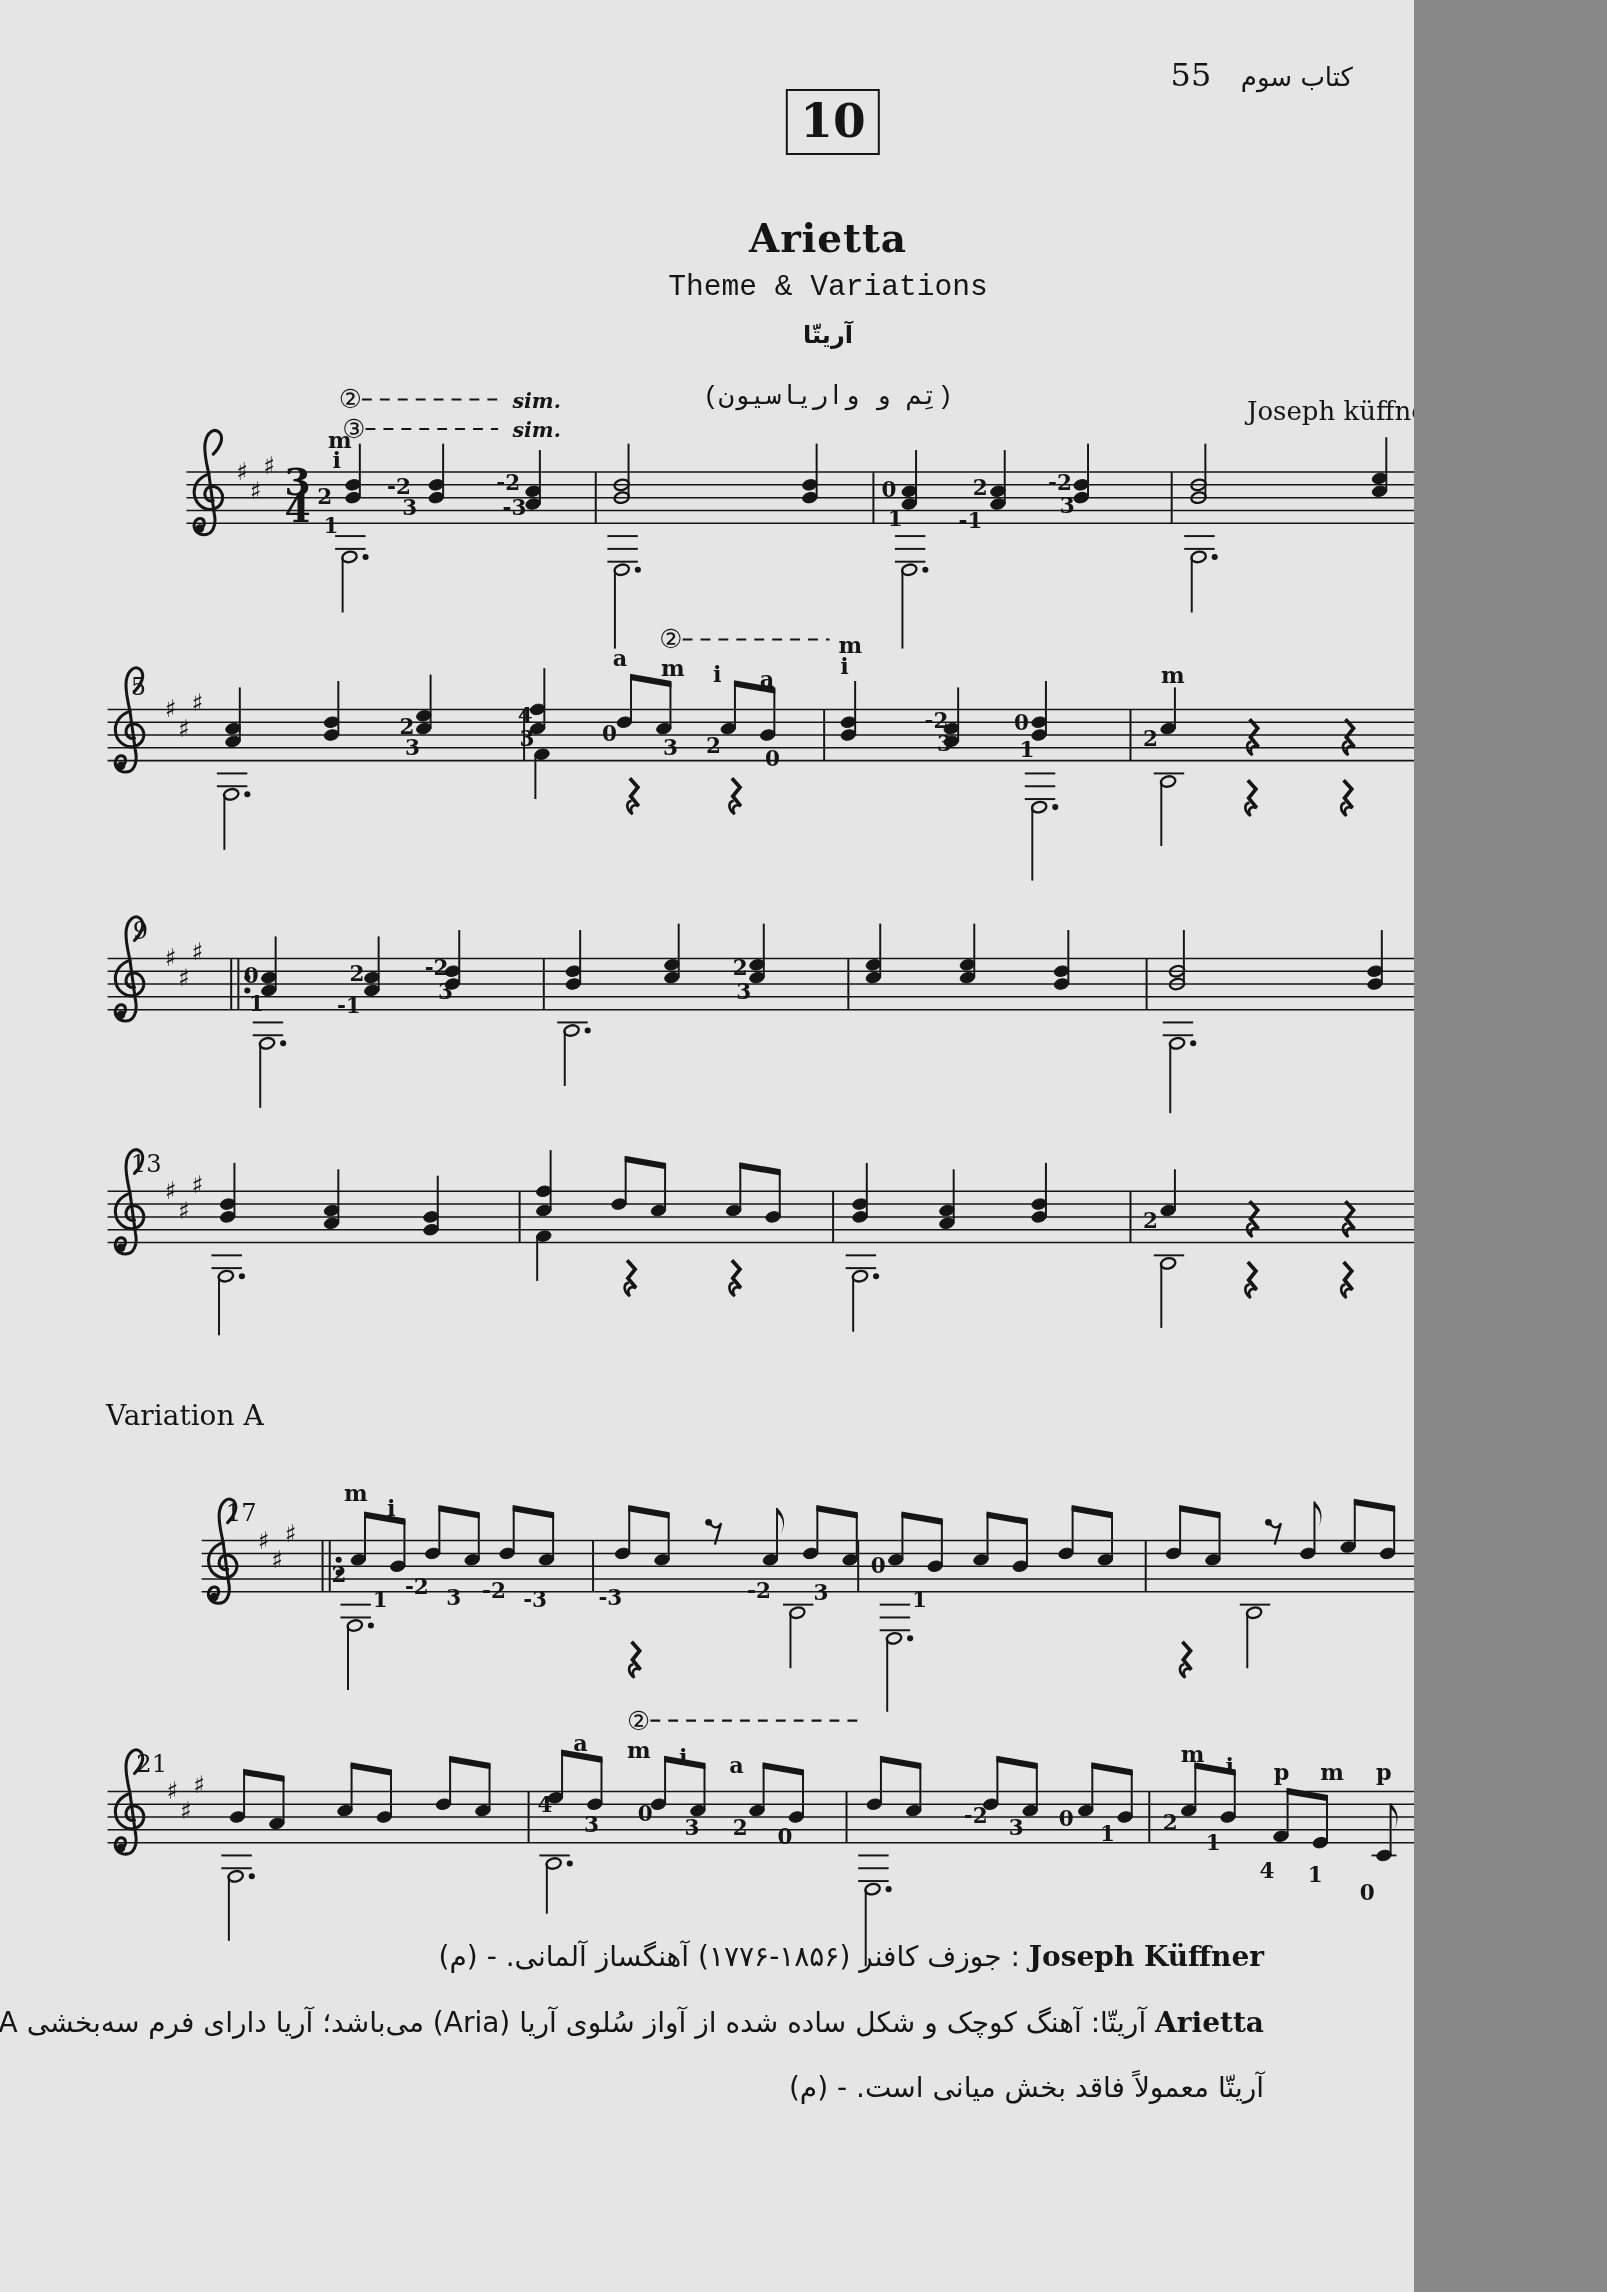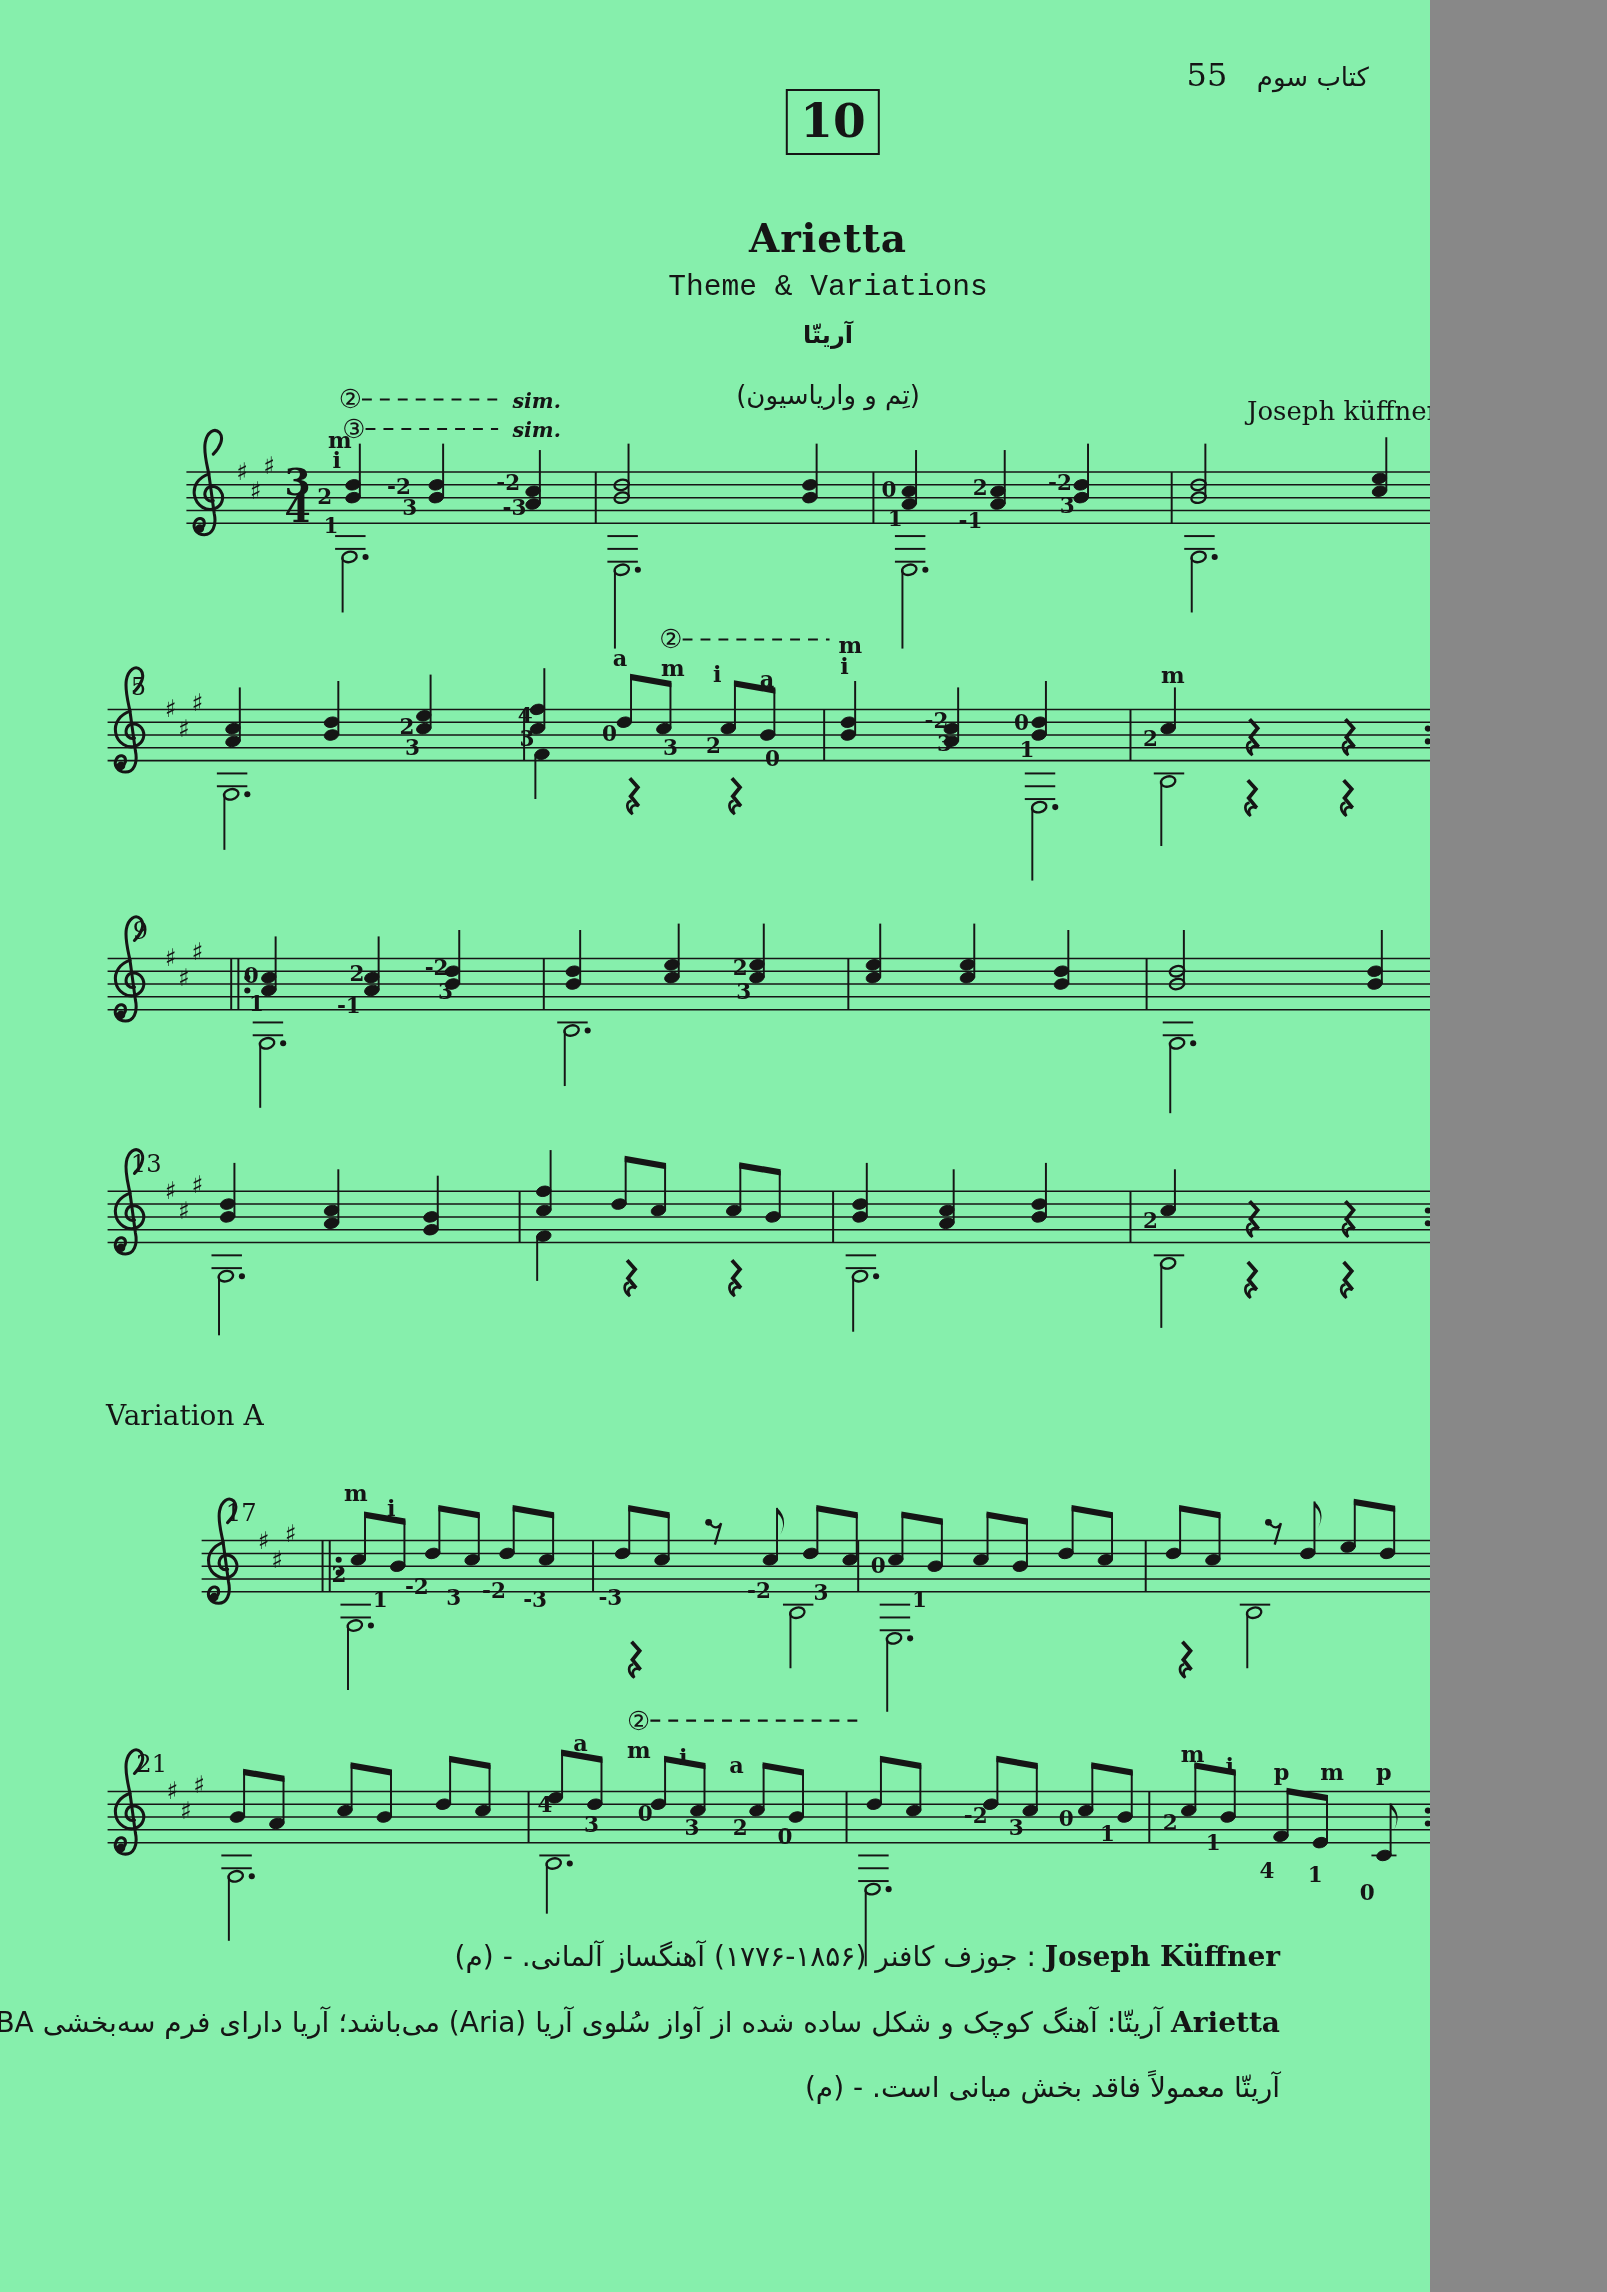--- a/index.html
+++ b/index.html
@@ -1,17 +1,17 @@
 <!DOCTYPE html>
 <html style="font-size:14.3px"><head>
 <meta charset="utf-8">
 <style>
   html,body{margin:0;padding:0;background:#888;}
-  .page{position:relative;width:1414px;height:2293px;background:#86efac;overflow:hidden;
-        font-family:"DejaVu Serif",serif;color:#151515;padding-left:16px;}
+  .page{position:relative;width:1414px;height:2293px;background:#e5e5e5;overflow:hidden;
+        font-family:"DejaVu Serif",serif;color:#151515;}
   .abs{position:absolute;white-space:nowrap;}
   .ctr{transform:translateX(-50%);text-align:center;}
   .fa{font-family:"DejaVu Sans",sans-serif;direction:rtl;unicode-bidi:embed;}
   .pageno{font-size:32px;font-family:"DejaVu Serif",serif;}
   .bookttl{font-size:26px;}
   .numbox{border:2.7px solid #151515;padding:1.8px 12.5px 5.4px 12.5px;font-size:47px;font-weight:bold;}
   .title{font-size:39px;font-weight:bold;letter-spacing:0.9px;}
   .subtitle{font-size:29.6px;font-family:Liberation Mono, monospace;}
   .title-fa{font-size:24px;font-weight:bold;}
   .subtitle-fa{font-size:26px;}
@@ -38,21 +38,21 @@
     <span class="pageno" style="margin-right:25px;">55</span>
   </div>
 
   <div class="abs ctr" style="top:93px;left:833px;">
     <span class="numbox">10</span>
   </div>
 
   <div class="abs ctr title" style="top:215px;left:828px;">Arietta</div>
   <div class="abs ctr subtitle" style="top:270px;left:828px;">Theme &amp; Variations</div>
   <div class="abs ctr title-fa fa" style="top:321px;left:828px;">آریتّا</div>
-  <div class="abs ctr subtitle-fa fa" style="top:380px;left:828px;">(تِم و واریاسیون)</div>
+  <div class="abs ctr subtitle-fa fa" style="top:380px;left:828px;font-family:Liberation Mono, monospace;">(تِم و واریاسیون)</div>
 
   <div class="abs composer" style="top:396px;left:1247px;">Joseph küffner</div>
 
   <div class="abs varhead" style="top:1399px;left:106px;">Variation A</div>
 
   <svg id="music" class="abs" style="top:0;left:0;" width="1608" height="2293" viewBox="0 0 1795 2560">
       <g>
         <g>
           <line x1="208" y1="527" x2="1628" y2="527" stroke="#151515" stroke-width="1.7"></line>
           <line x1="208" y1="541.3" x2="1628" y2="541.3" stroke="#151515" stroke-width="1.7"></line>

